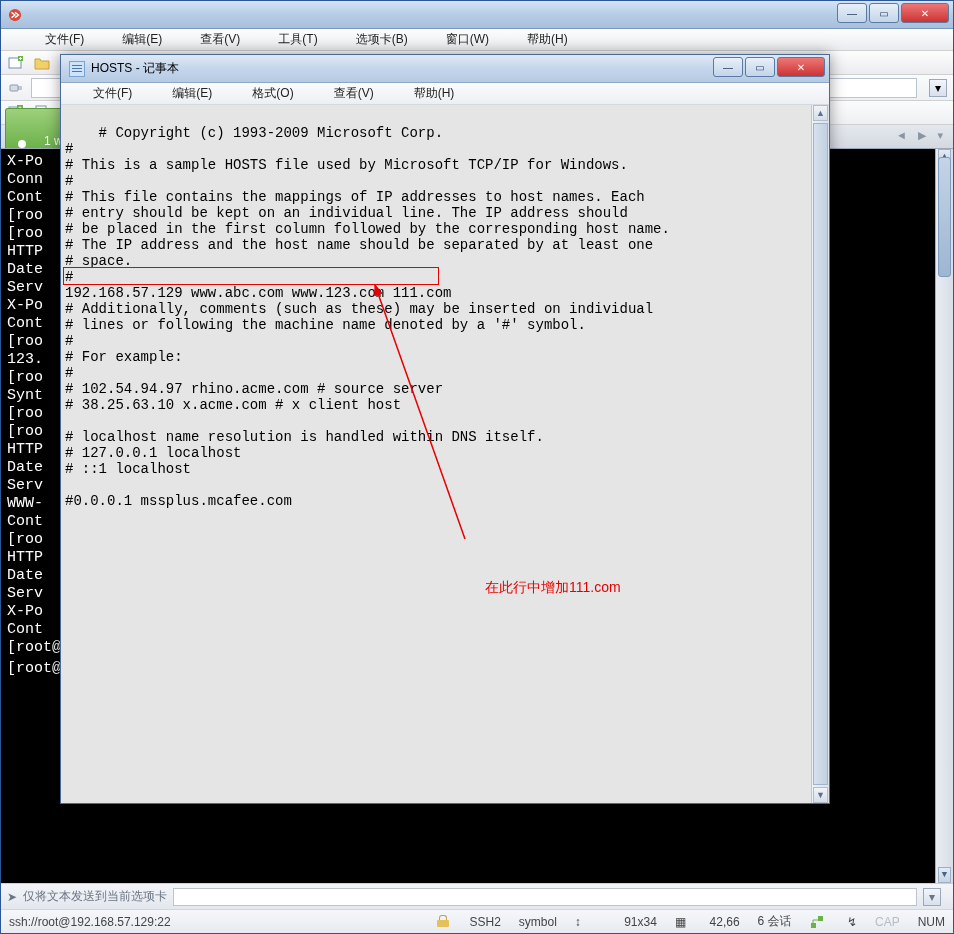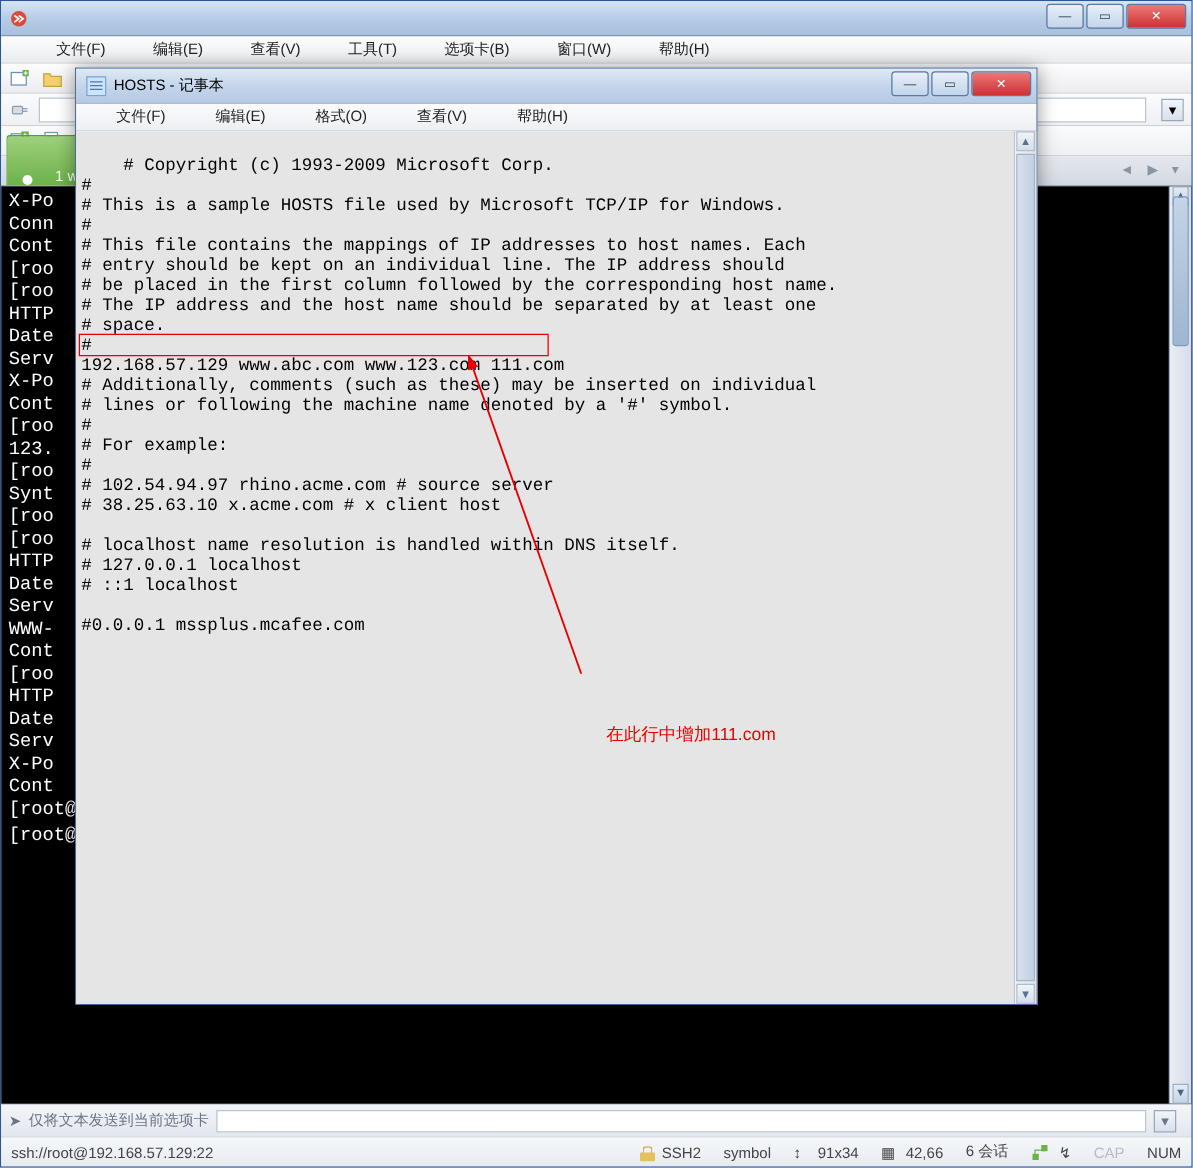--- a/index.html
+++ b/index.html
@@ -178,21 +178,21 @@
   background: linear-gradient(to bottom, #f5f7fa, #e7ebf0);
   border-top: 1px solid #d0d6df;
   display: flex;
   align-items: center;
   padding: 0 8px;
   gap: 18px;
   color: #444;
   font-size: 12px;
 }
 .statusbar .spacer { flex:1; }
-.statusbar .seg { display:flex; align-items:flex-end; gap:5px; }
+.statusbar .seg { display:flex; align-items:flex-start; gap:20px; }
 .mini-icon { width:12px; height:12px; display:inline-block; }
 
 .mini-lock { position:relative; }
 .mini-lock::before{ content:''; position:absolute; left:2px; top:0; width:6px; height:5px; border:1.5px solid #c8a23a; border-bottom:none; border-radius:3px 3px 0 0;}
 .mini-lock::after{ content:''; position:absolute; left:0; top:5px; width:12px; height:7px; background:#e4c15d; border-radius:1px;}
 
 
 .notepad-window {
   position: absolute;
   left: 60px;

